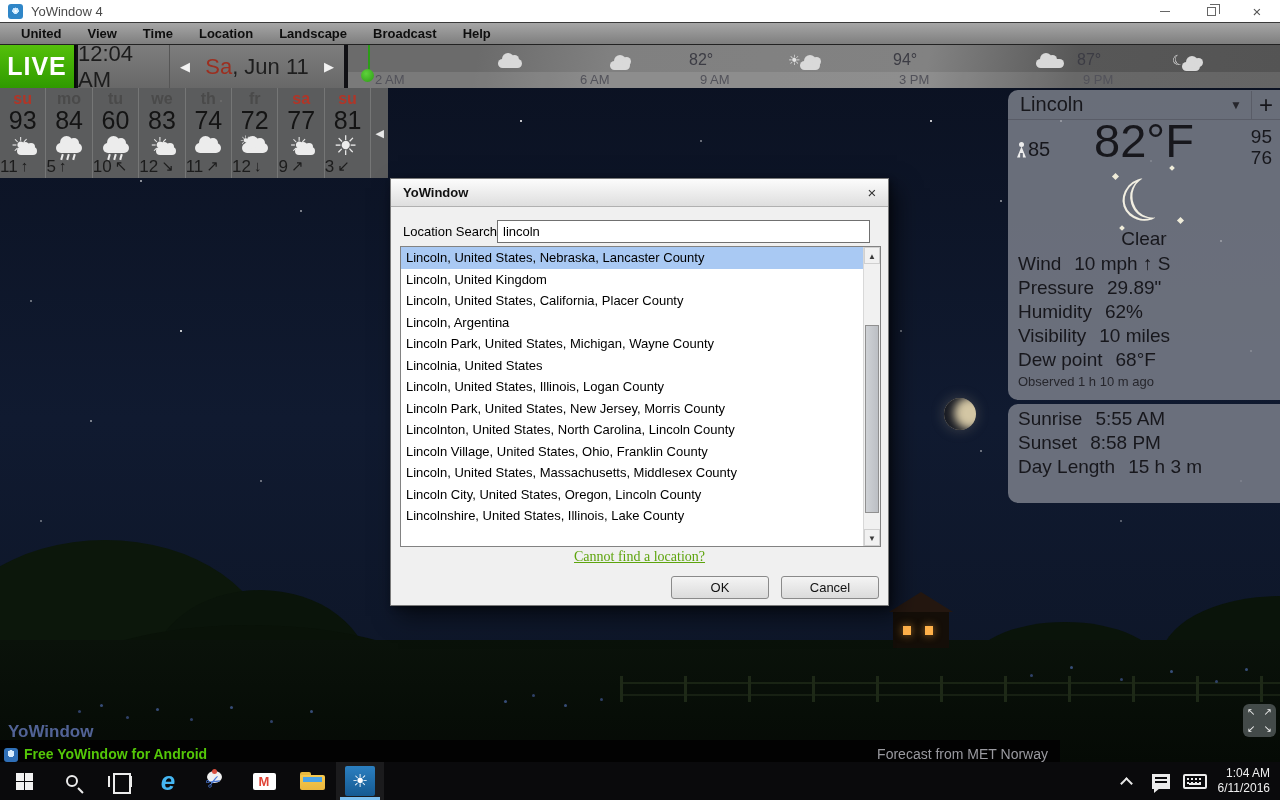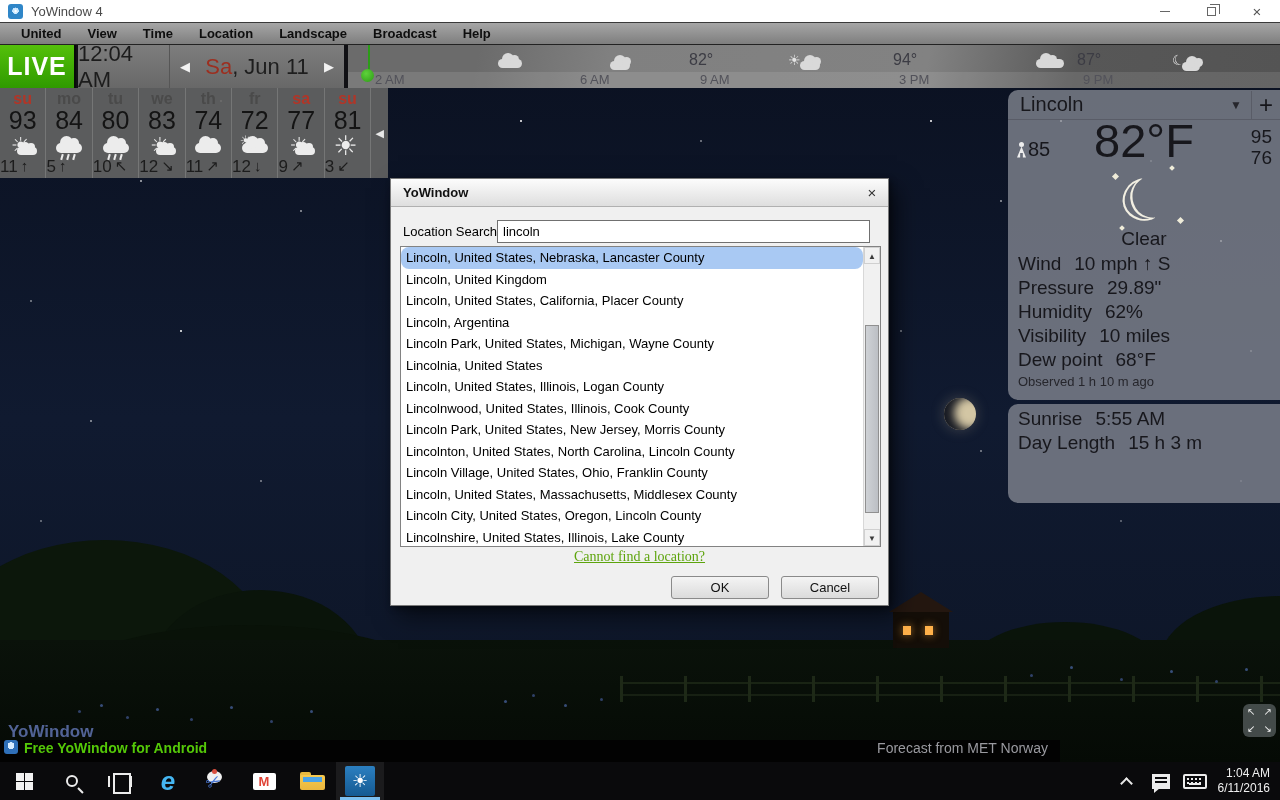--- a/index.html
+++ b/index.html
@@ -151,39 +151,39 @@
     box-shadow:8px 10px 22px rgba(0,0,0,.55), 2px 2px 6px rgba(0,0,0,.4); }
   .dlg-title { height:28px; background:linear-gradient(#fcfcfc,#dedede); border-bottom:1px solid #b0b0b0;
     display:flex; align-items:center; padding-left:12px; font-size:13px; font-weight:700; color:#111; }
   .dlg-close { margin-left:auto; width:32px; text-align:center; font-size:15px; font-weight:400; color:#333; }
   .dlg-label { position:absolute; left:12px; top:42px; font-size:13px; color:#000; line-height:22px; }
   .dlg-input { position:absolute; left:106px; top:41px; width:373px; height:23px; border:1px solid #707070;
     background:#fff; font-size:13px; font-family:"Liberation Sans",sans-serif; padding-left:5px; color:#000; }
   .dlg-list { position:absolute; left:9px; top:67px; width:481px; height:301px; background:#fff;
     border:1px solid #828282; overflow:hidden; padding-right:17px; }
   .row { height:21.5px; line-height:21.5px; font-size:13px; color:#000; padding-left:5px;
-    white-space:nowrap; overflow:hidden;border-radius:8px; }
+    white-space:nowrap; overflow:hidden; }
   .row.selected { background:#a9c9f3; }
   .sbar { position:absolute; right:0; top:0; bottom:0; width:17px; background:#f1f1f1; border-left:1px solid #d8d8d8; }
   .sb-btn { position:absolute; left:0; width:16px; height:17px; background:#f1f1f1; color:#3c3c3c;
     font-size:8px; text-align:center; line-height:17px; border:1px solid #d0d0d0; }
   .sb-up { top:0; } .sb-down { bottom:0; }
   .sb-thumb { position:absolute; left:1px; top:26%; width:14px; height:63%;
     background:linear-gradient(90deg,#cfd2d6,#bcbfc4); border:1px solid #909090; }
   .dlg-link { position:absolute; left:0; top:370px; width:100%; text-align:center; font-size:14px;
     color:#5da40c; text-decoration:underline;font-family:Liberation Serif, serif; }
   .dlg-btn { position:absolute; top:397px; width:98px; height:23px; background:linear-gradient(#f4f4f4,#dbdbdb);
     border:1px solid #8a8a8a; border-radius:3px; font-size:13px; color:#111; text-align:center; line-height:21px; }
   .btn-ok { left:280px; } .btn-cancel { left:390px; }
 
   
   .watermark { position:absolute; left:8px; top:722px; font-size:17px; font-weight:700;
     color:rgba(95,115,175,.85); z-index:25; }
   .banner { position:absolute; left:0; top:740px; width:1060px; height:22px; background:#020202;
-    z-index:25; display:flex; align-items:flex-start; }
+    z-index:25; display:flex; align-items:flex-end; }
   .banner-ico { width:14px; height:14px; margin-left:4px; border-radius:3px;
     background:radial-gradient(circle at 50% 40%, #d8ecff 0 30%, #2f6fb8 32% 100%); }
   .banner-text { margin-left:6px; font-size:14px; font-weight:700; color:#54c708; }
   .credit { margin-left:auto; margin-right:12px; font-size:14px; color:#9a9aa0; }
   .expand { position:absolute; left:1243px; top:704px; width:33px; height:33px; border-radius:6px;
     background:rgba(195,205,215,.32); z-index:25; }
   .expand span { position:absolute; color:#f2f2f2; font-size:10px; line-height:1; }
   .e1 { left:4px; top:3px; } .e2 { right:4px; top:3px; } .e3 { left:4px; bottom:3px; } .e4 { right:4px; bottom:3px; }
 
   
@@ -337,21 +337,21 @@
           <i class="drop d2"></i>
           <i class="drop d3"></i>
         </div>
       <div class="wd-wind">
           <span>5</span>
           <span class="dir">↑</span>
         </div>
     </div>
     <div class="wday">
       <div class="wd-name">tu</div>
-      <div class="wd-temp">80</div>
+      <div class="wd-temp">60</div>
       <div class="wd-icon">
           <div class="wicon-cloud big"></div>
           <i class="drop d1"></i>
           <i class="drop d2"></i>
           <i class="drop d3"></i>
         </div>
       <div class="wd-wind">
           <span>10</span>
           <span class="dir">↖</span>
         </div>
@@ -444,39 +444,39 @@
       <div><span>Wind</span><span class="val">10 mph ↑ S</span></div>
       <div><span>Pressure</span><span class="val">29.89"</span></div>
       <div><span>Humidity</span><span class="val">62%</span></div>
       <div><span>Visibility</span><span class="val">10 miles</span></div>
       <div><span>Dew point</span><span class="val">68°F</span></div>
     </div>
     <div class="observed">Observed 1 h 10 m ago</div>
   </div>
   <div class="panel panel2">
     <div class="astro-row"><span>Sunrise</span><span class="val">5:55 AM</span></div>
+    <div class="astro-row"><span>Sunset</span><span class="val">8:58 PM</span></div>
     <div class="astro-row"><span>Day Length</span><span class="val">15 h 3 m</span></div>
   </div>
 
   <div class="dialog">
     <div class="dlg-title">
       <span>YoWindow</span>
       <span class="dlg-close">×</span>
     </div>
     <div class="dlg-label">Location Search:</div>
     <input class="dlg-input" type="text" value="lincoln" style="">
     <div class="dlg-list">
       <div class="row selected">Lincoln, United States, Nebraska, Lancaster County</div>
       <div class="row">Lincoln, United Kingdom</div>
       <div class="row">Lincoln, United States, California, Placer County</div>
       <div class="row">Lincoln, Argentina</div>
       <div class="row">Lincoln Park, United States, Michigan, Wayne County</div>
       <div class="row">Lincolnia, United States</div>
       <div class="row">Lincoln, United States, Illinois, Logan County</div>
-      <div class="row">Lincolnwood, United States, Illinois, Cook County</div>
       <div class="row">Lincoln Park, United States, New Jersey, Morris County</div>
       <div class="row">Lincolnton, United States, North Carolina, Lincoln County</div>
       <div class="row">Lincoln Village, United States, Ohio, Franklin County</div>
       <div class="row">Lincoln, United States, Massachusetts, Middlesex County</div>
       <div class="row">Lincoln City, United States, Oregon, Lincoln County</div>
       <div class="row">Lincolnshire, United States, Illinois, Lake County</div>
       <div class="sbar">
         <div class="sb-btn sb-up">▲</div>
         <div class="sb-thumb"></div>
         <div class="sb-btn sb-down">▼</div>

